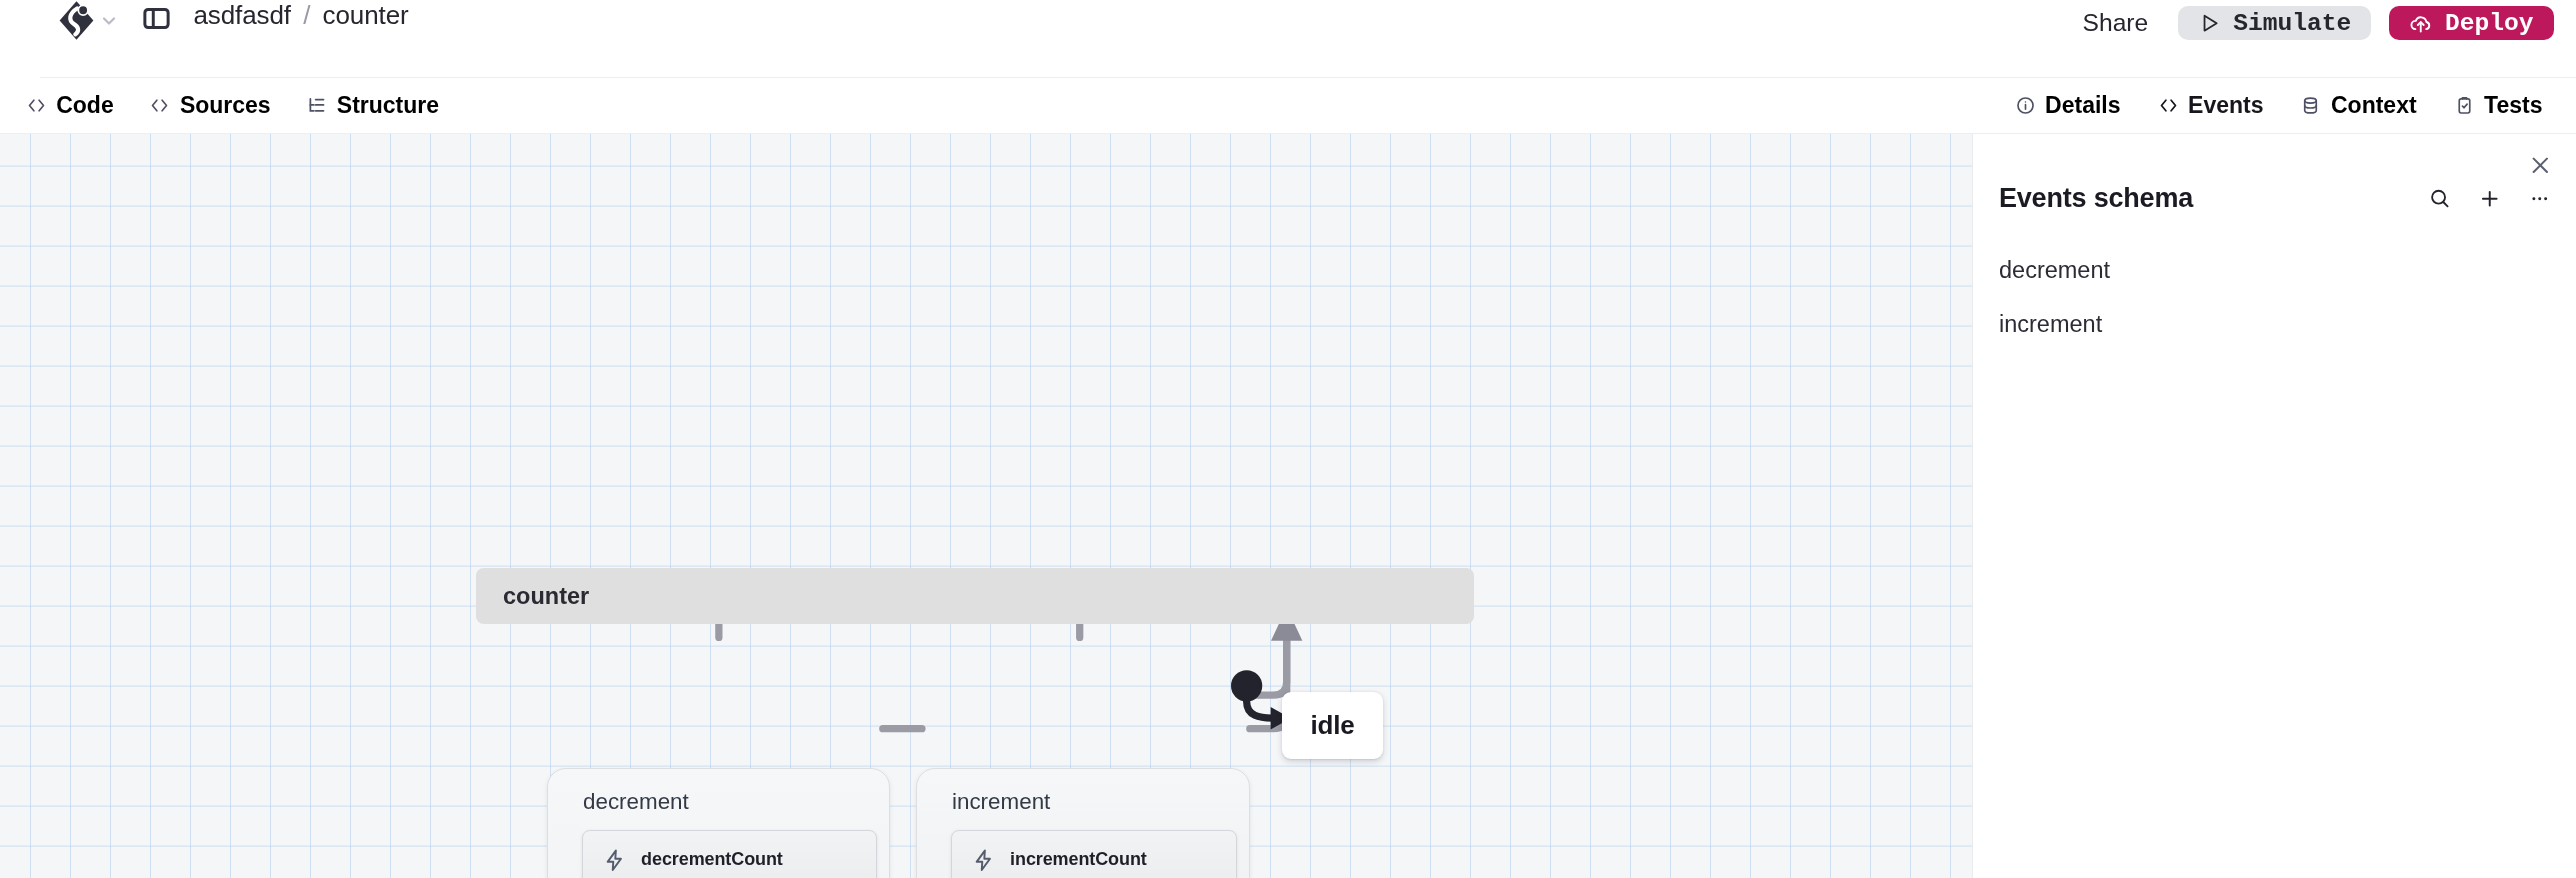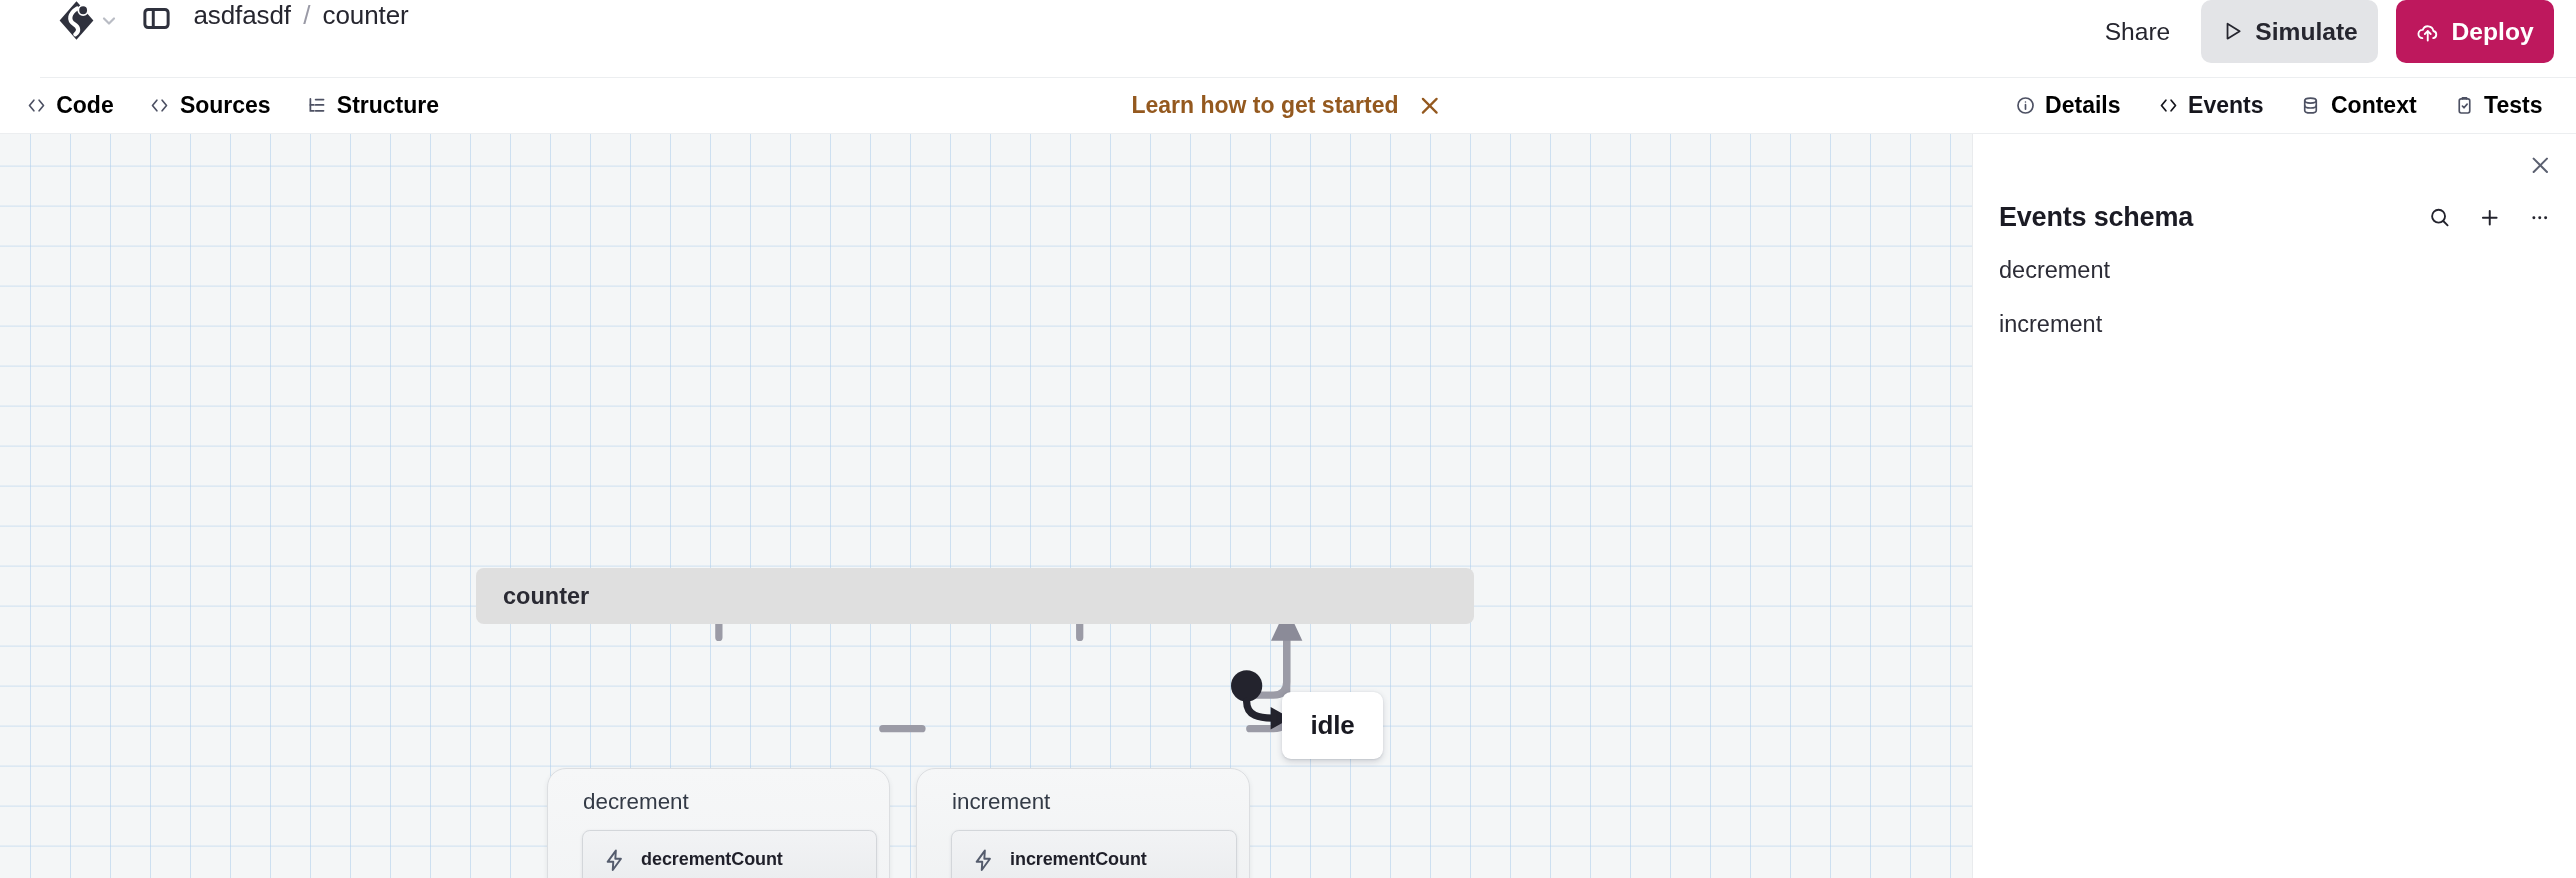--- a/index.html
+++ b/index.html
@@ -80,29 +80,29 @@
     padding: 9px 12.3px;
     border-radius: 5.6px;
     cursor: pointer;
     white-space: nowrap;
   }
 
   .btn {
     display: inline-flex;
     align-items: center;
     gap: 12.3px;
-    height: 63px;
+    height: 34px;
     padding: 0 20px;
     border-radius: 10px;
     font-size: 24.6px;
     font-weight: 700;
     cursor: pointer;
     border: none;
     white-space: nowrap;
-    font-family: Liberation Sans, sans-serif;
+    font-family: Liberation Mono, monospace;
   }
   .btn-secondary { background: #e3e4e7; color: #26262f; }
   .btn-primary   { background: #be185d; color: #ffffff; }
   .btn svg { display: block; flex: 0 0 auto; }
 
   
   .subbar {
     position: relative;
     height: 56px;
     flex: 0 0 56px;
@@ -286,21 +286,21 @@
     top: 13.4px;
     width: 35px; height: 35px;
     display: flex; align-items: center; justify-content: center;
     border-radius: 4.5px;
     cursor: pointer;
   }
 
   .panel-header {
     position: absolute;
     left: 0; right: 0;
-    top: 68px;
+    top: 49px;
     display: flex;
     align-items: center;
     padding: 0 21px 0 26px;
   }
   .panel-title {
     font-size: 27px;
     font-weight: 700;
     color: #1b1b24;
     letter-spacing: -0.2px;
     white-space: nowrap;
@@ -412,29 +412,20 @@
           <path d="M5 4.5 L5 18 L9 18"></path>
           <line x1="5" y1="11.3" x2="9" y2="11.3"></line>
           <line x1="11" y1="5.2" x2="20" y2="5.2"></line>
           <line x1="11" y1="11.3" x2="20" y2="11.3"></line>
           <line x1="11" y1="18" x2="20" y2="18"></line>
         </svg>
         <span>Structure</span>
       </div>
     </div>
 
-    <div class="subbar-mid">
-      <span class="banner-link">Learn how to get started</span>
-      <span class="banner-close">
-        <svg width="23.5" height="23.5" viewBox="0 0 24 24" fill="none" stroke="#94591f" stroke-width="2.3" stroke-linecap="round">
-          <line x1="5" y1="5" x2="19" y2="19"></line>
-            <line x1="19" y1="5" x2="5" y2="19"></line>
-        </svg>
-      </span>
-    </div>
 
     <div class="topbar-spacer"></div>
 
     <div class="subbar-right">
       <div class="tool-item">
         <svg width="21" height="21" viewBox="0 0 24 24" fill="none" stroke="#4d5163" stroke-width="1.9" stroke-linecap="round">
           <circle cx="12" cy="12" r="8.6"></circle>
             <line x1="12" y1="11" x2="12" y2="16.2"></line>
             <circle cx="12" cy="8" r="0.9" fill="#4d5163" stroke="none"></circle>
         </svg>

